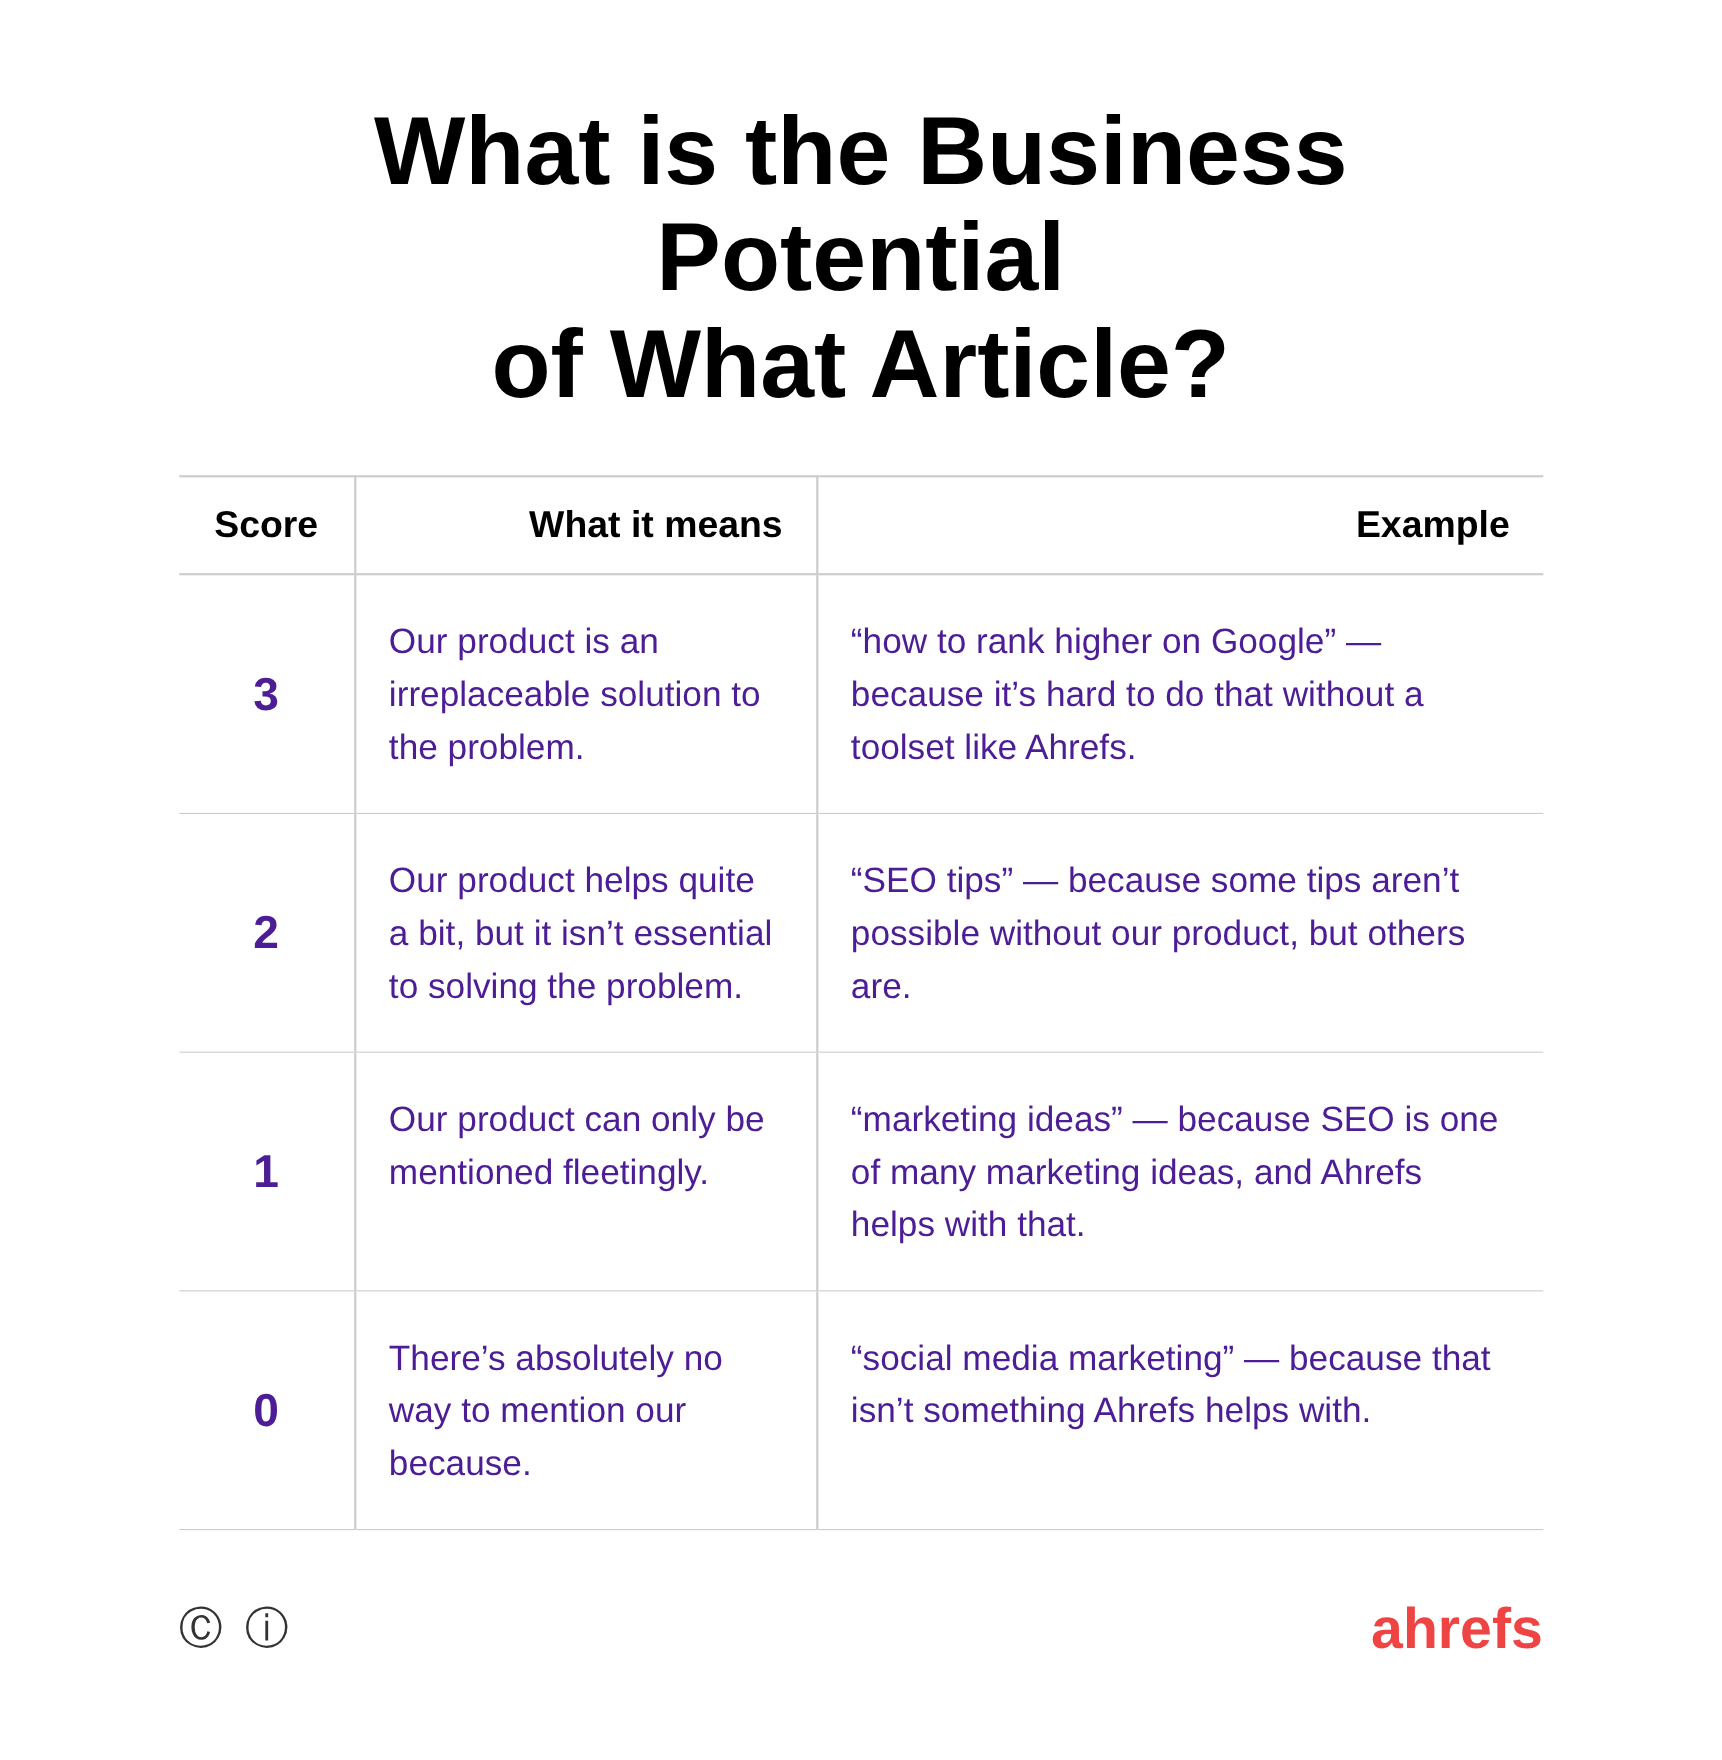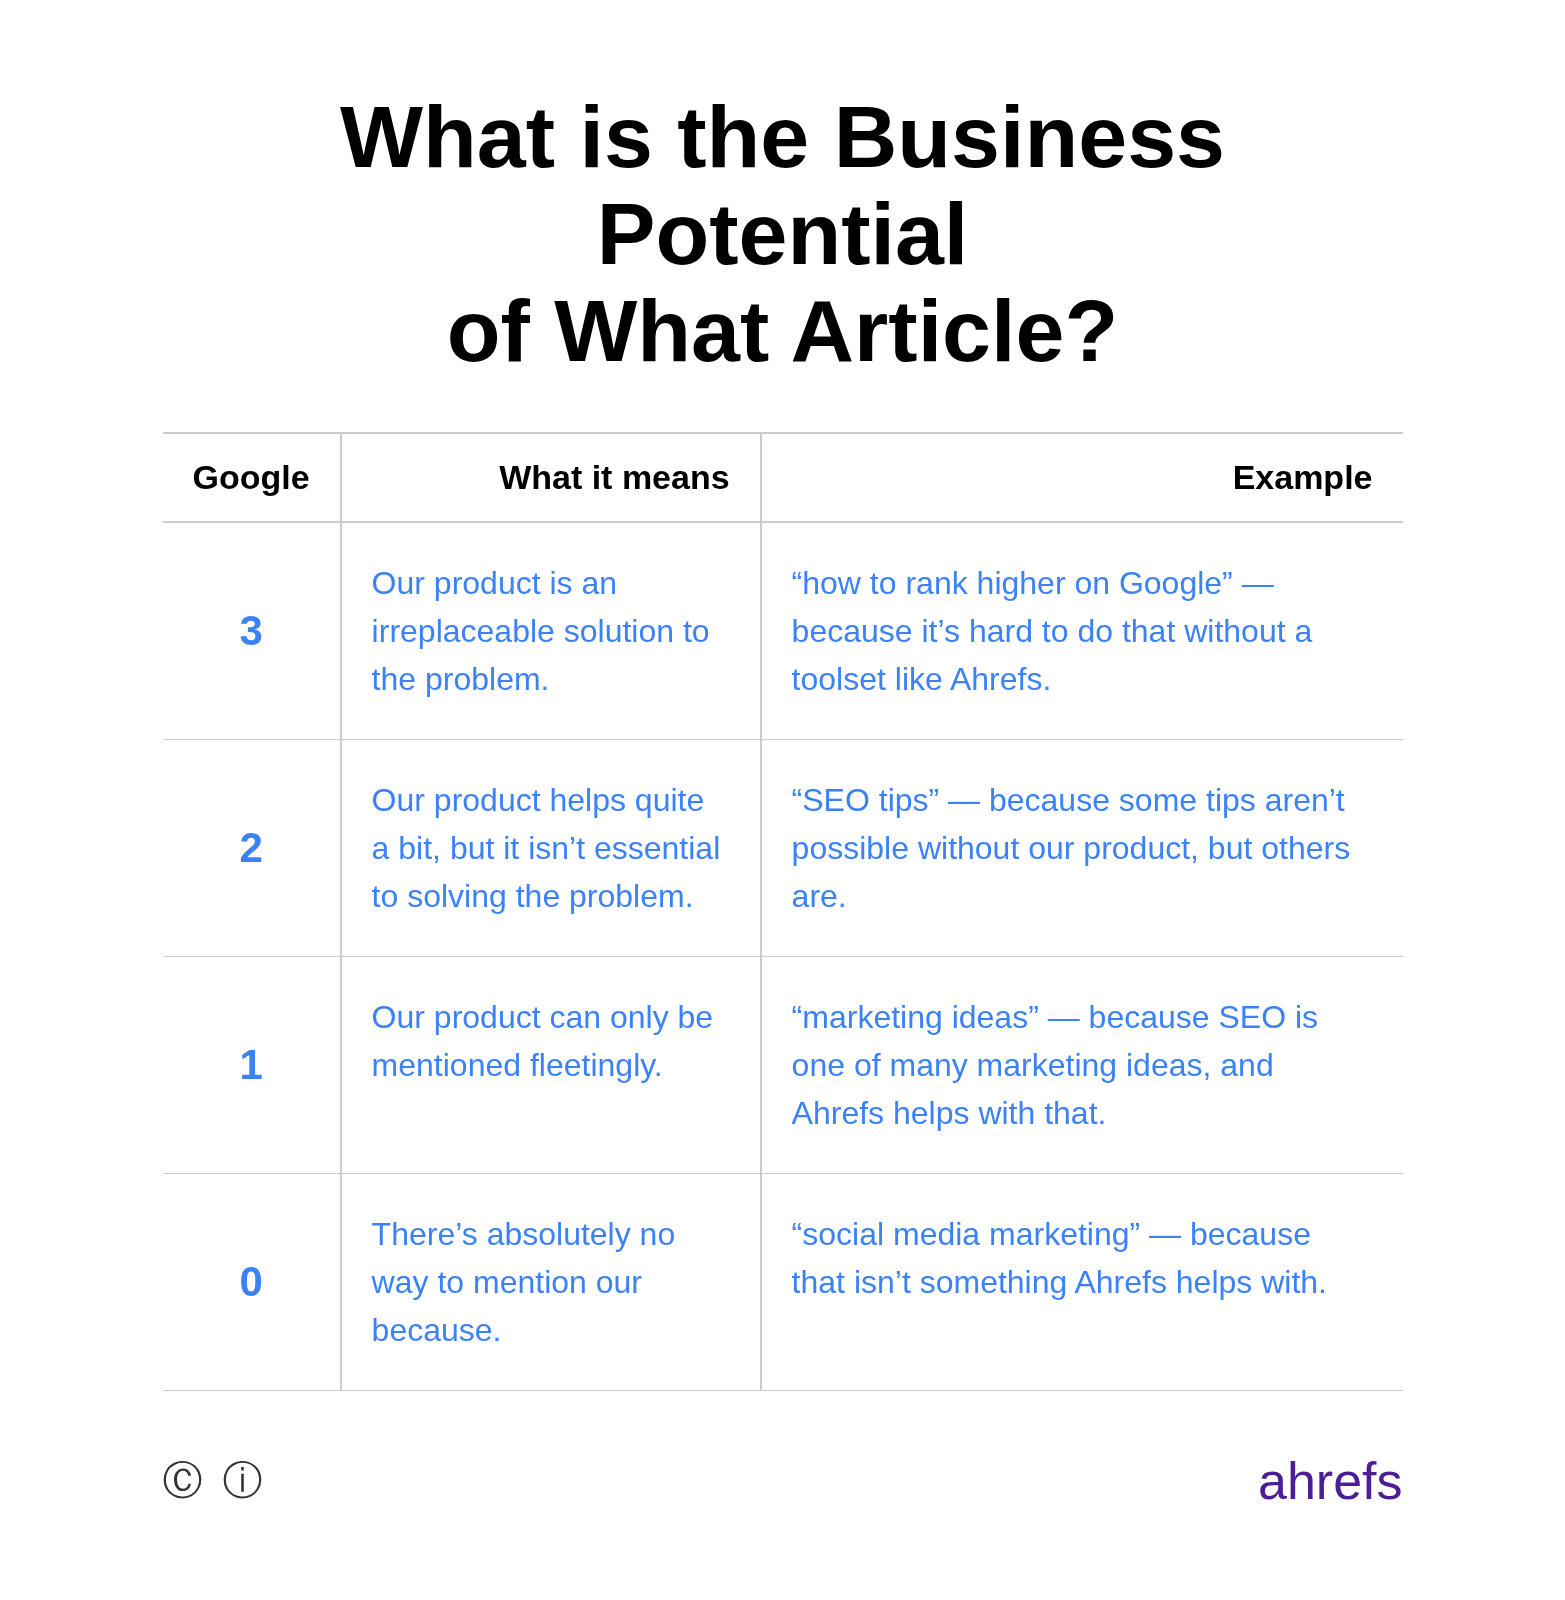--- a/index.html
+++ b/index.html
@@ -69,21 +69,21 @@
     thead tr th:nth-child(3) {
       width: auto;
     }
 
     tbody tr td {
       padding: 36px 30px;
       vertical-align: top;
       font-family: 'Arial', sans-serif;
       font-size: 32px;
       line-height: 1.5;
-      color: #3b82f6;
+      color: #4c1d95;
       border-bottom: 1.5px solid #cccccc;
     }
 
     tbody tr td:first-child {
       text-align: center;
       font-weight: 900;
       font-size: 42px;
       vertical-align: middle;
       border-right: 2px solid #cccccc;
     }
@@ -106,38 +106,38 @@
     }
 
     .footer-icon {
       font-size: 40px;
       color: #333333;
     }
 
     .ahrefs-logo {
       font-family: 'Arial', sans-serif;
       font-size: 52px;
-      font-weight: 400;
-      color: #4c1d95;
+      font-weight: 700;
+      color: #ef4444;
     }
   </style>
 </head>
 <body>
 
 <div class="container">
   <h1 class="page-title">
     <span>What is the Business Potential</span><br>
     <span>of What Article?</span>
   </h1>
 
   <div class="table-wrapper">
     <table>
       <thead>
         <tr>
-          <th>Google</th>
+          <th>Score</th>
           <th>What it means</th>
           <th>Example</th>
         </tr>
       </thead>
       <tbody id="table-body">
       <tr>
             <td>3</td>
             <td>Our product is an irreplaceable solution to the problem.</td>
             <td>“how to rank higher on Google” — because it’s hard to do that without a toolset like Ahrefs.</td>
           </tr>

